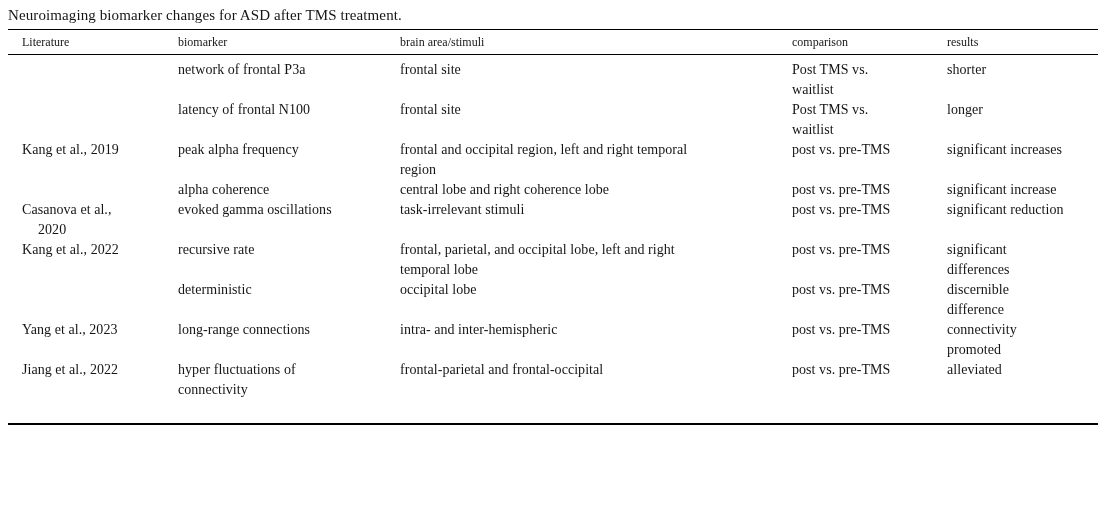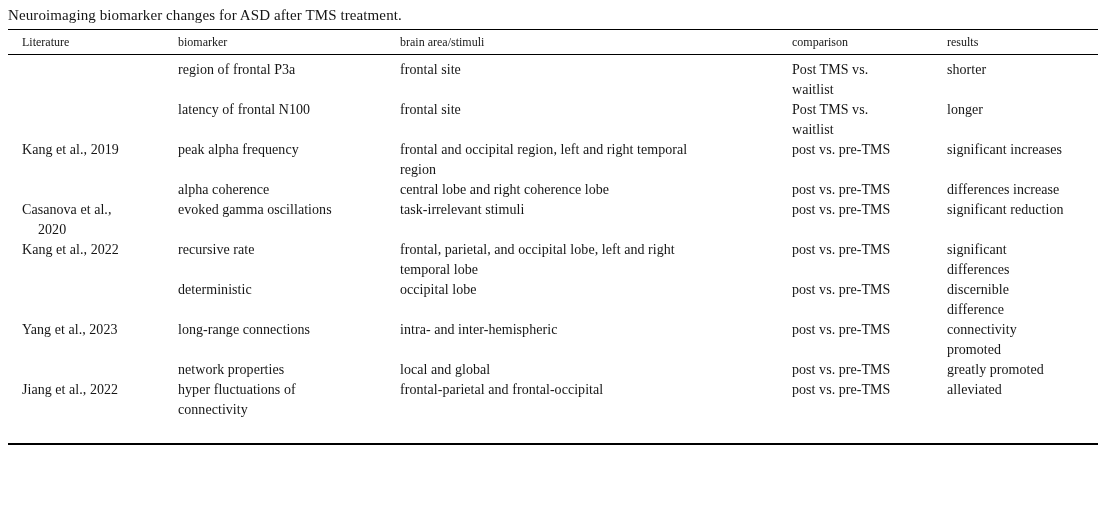--- a/index.html
+++ b/index.html
@@ -88,21 +88,21 @@
         <th class="h-bio">biomarker</th>
         <th class="h-brain">brain area/stimuli</th>
         <th class="h-comp">comparison</th>
         <th class="h-res">results</th>
       </tr>
     </thead>
     <tbody id="table-body">
 
   <tr>
     <td class="cell-lit"></td>
-    <td class="cell-bio">region of frontal P3a</td>
+    <td class="cell-bio">network of frontal P3a</td>
     <td class="cell-brain">frontal site</td>
     <td class="cell-comp">Post TMS vs.
 waitlist</td>
     <td class="cell-res">shorter</td>
   </tr>
 
 
   <tr>
     <td class="cell-lit"></td>
     <td class="cell-bio">latency of frontal N100</td>
@@ -119,21 +119,21 @@
 region</td>
     <td class="cell-comp">post vs. pre-TMS</td>
     <td class="cell-res">significant increases</td>
   </tr>
 
   <tr>
     <td class="cell-lit"></td>
     <td class="cell-bio">alpha coherence</td>
     <td class="cell-brain">central lobe and right coherence lobe</td>
     <td class="cell-comp">post vs. pre-TMS</td>
-    <td class="cell-res">differences increase</td>
+    <td class="cell-res">significant increase</td>
   </tr>
 
   <tr>
     <td class="cell-lit">Casanova et al.,
 2020</td>
     <td class="cell-bio">evoked gamma oscillations</td>
     <td class="cell-brain">task-irrelevant stimuli</td>
     <td class="cell-comp">post vs. pre-TMS</td>
     <td class="cell-res">significant reduction</td>
   </tr>
@@ -159,27 +159,20 @@
 
   <tr>
     <td class="cell-lit">Yang et al., 2023</td>
     <td class="cell-bio">long-range connections</td>
     <td class="cell-brain">intra- and inter-hemispheric</td>
     <td class="cell-comp">post vs. pre-TMS</td>
     <td class="cell-res">connectivity
 promoted</td>
   </tr>
 
-  <tr>
-    <td class="cell-lit"></td>
-    <td class="cell-bio">network properties</td>
-    <td class="cell-brain">local and global</td>
-    <td class="cell-comp">post vs. pre-TMS</td>
-    <td class="cell-res">greatly promoted</td>
-  </tr>
 
   <tr>
     <td class="cell-lit">Jiang et al., 2022</td>
     <td class="cell-bio">hyper fluctuations of
 connectivity</td>
     <td class="cell-brain">frontal-parietal and frontal-occipital</td>
     <td class="cell-comp">post vs. pre-TMS</td>
     <td class="cell-res">alleviated</td>
   </tr>
 </tbody>

